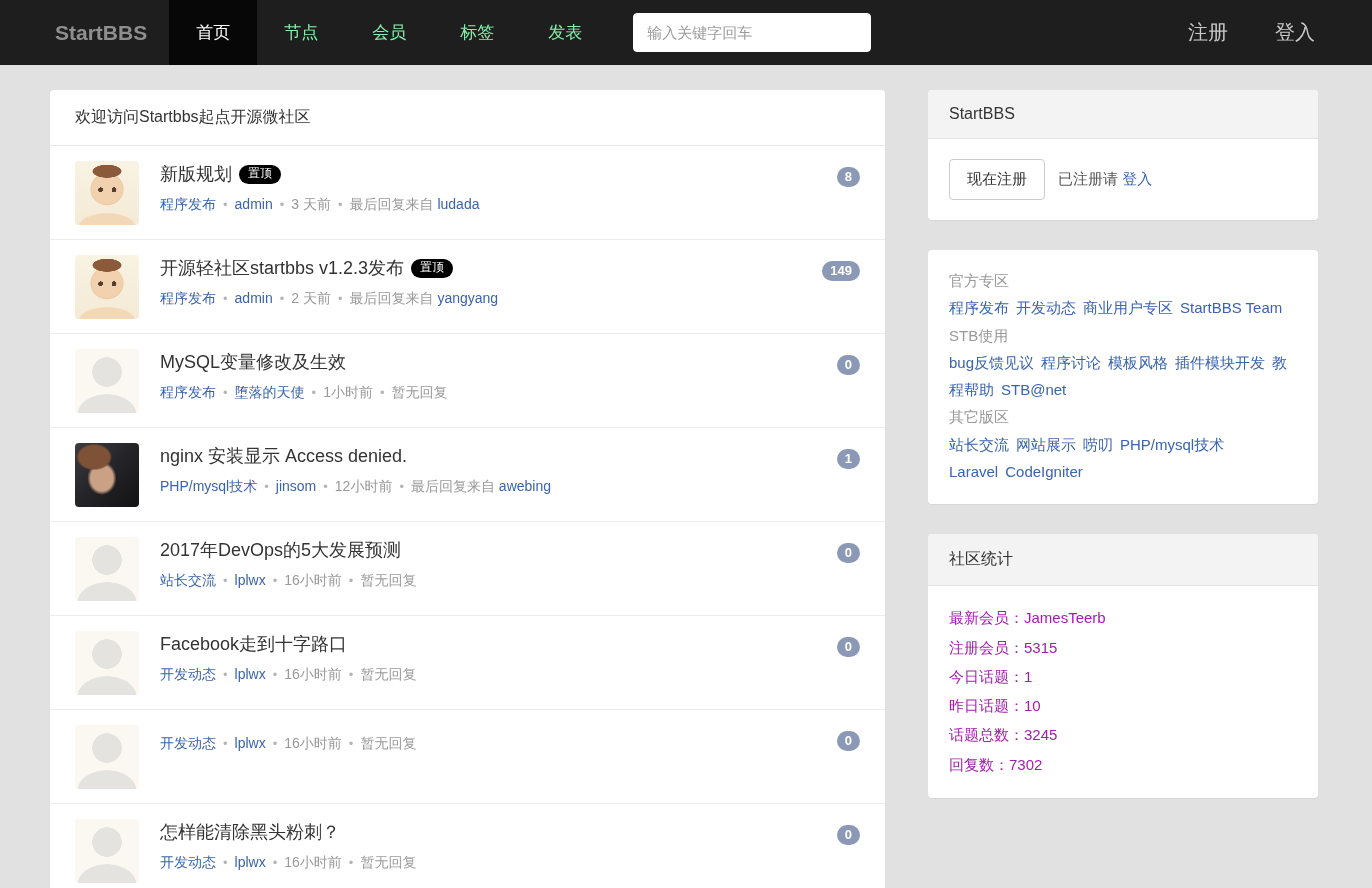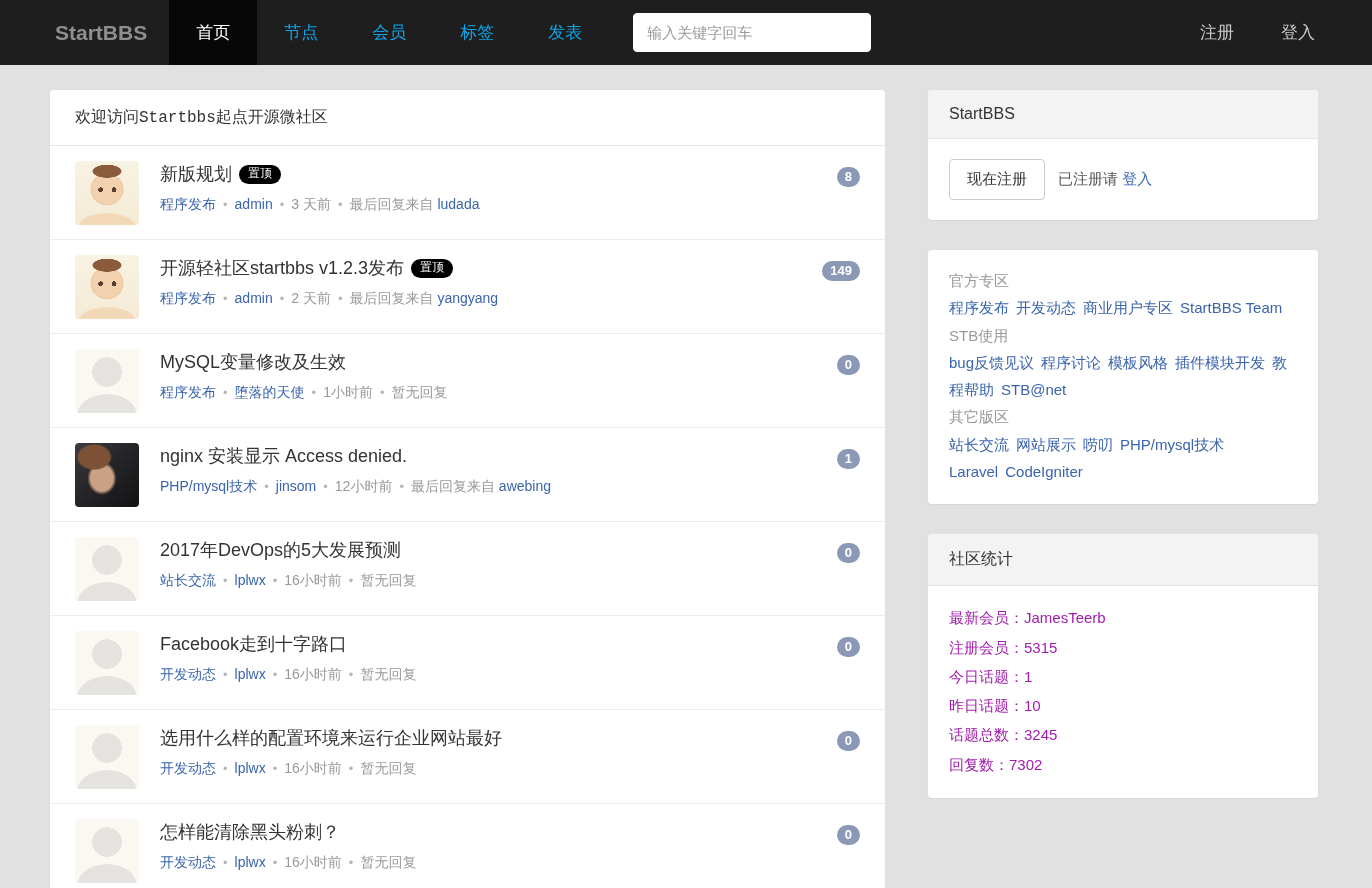--- a/index.html
+++ b/index.html
@@ -13,43 +13,42 @@
   
   .navbar {
     height: 65px; background: #1e1e1e; display: flex; align-items: stretch;
   }
   .brand {
     line-height: 65px; padding: 0 22px 0 55px; font-size: 21px;
     font-weight: bold; color: #8f8f8f; cursor: pointer;
   }
   .nav-tabs { display: flex; }
   .nav-tab {
-    line-height: 65px; padding: 0 27px; font-size: 17px; color: #0ea5e9; cursor: pointer;
+    line-height: 65px; padding: 0 27px; font-size: 17px; color: #86efac; cursor: pointer;
   }
   .nav-tab.active { background: #070707; color: #ffffff; }
   .nav-search {
     align-self: center; margin-left: 24px; width: 238px; height: 39px;
     border: 1px solid #fff; border-radius: 4px; padding: 0 13px;
     font-size: 15px; color: #333; background: #fff; outline: none;
     font-family: "Liberation Sans", "DejaVu Sans", sans-serif;
   }
   .nav-search::placeholder { color: #9a9a9a; }
   .nav-right { margin-left: auto; display: flex; padding-right: 57px; }
-  .nav-auth-link { line-height: 65px; font-size: 17px; color: #c9c9c9; margin-left: 47px; cursor: pointer; }
+  .nav-auth-link { line-height: 65px; font-size: 20px; color: #c9c9c9; margin-left: 47px; cursor: pointer; }
 
   
   .page { display: flex; padding: 25px 54px 0 50px; gap: 43px; align-items: flex-start; }
   .main-panel { width: 835px; background: #fff; border-radius: 4px; box-shadow: 0 1px 1px rgba(0,0,0,0.05); }
   .sidebar { width: 390px; display: flex; flex-direction: column; gap: 30px; }
 
   
   .welcome {
     padding: 17px 25px; font-size: 16px; color: #333;
     border-bottom: 1px solid #e7e7e7;
-    font-family: Liberation Mono, monospace;
   }
   .topic-row { display: flex; padding: 15px 25px 14px 25px; border-bottom: 1px solid #ededed; }
   .avatar { width: 64px; height: 64px; border-radius: 4px; flex-shrink: 0; cursor: pointer; }
   .avatar.baby {
     background:
       radial-gradient(circle 2.5px at 40% 45%, #55402f 97%, transparent),
       radial-gradient(circle 2.5px at 61% 45%, #55402f 97%, transparent),
       radial-gradient(ellipse 31% 14% at 50% 16%, #8a5a3a 70%, transparent 75%),
       radial-gradient(ellipse 34% 33% at 50% 44%, #f2d2ae 68%, #edc9a2 74%, transparent 78%),
       radial-gradient(ellipse 60% 28% at 50% 102%, #f3d8b8 70%, transparent 75%),
@@ -210,24 +209,20 @@
       <div class="topic-meta">
         <a class="node">开发动态</a><span class="dot">•</span><a class="author">lplwx</a><span class="dot">•</span><span class="time">16小时前</span><span class="dot">•</span><span class="reply-prefix">暂无回复</span> 
       </div>
     </div>
     <span class="count-badge">0</span>
   </div>
 
   <div class="topic-row">
     <div class="avatar default"></div>
     <div class="topic-main">
-      <div class="title-line">
-        <a class="topic-title">选用什么样的配置环境来运行企业网站最好</a>
-
-      </div>
       <div class="topic-meta">
         <a class="node">开发动态</a><span class="dot">•</span><a class="author">lplwx</a><span class="dot">•</span><span class="time">16小时前</span><span class="dot">•</span><span class="reply-prefix">暂无回复</span> 
       </div>
     </div>
     <span class="count-badge">0</span>
   </div>
 
   <div class="topic-row">
     <div class="avatar default"></div>
     <div class="topic-main">

